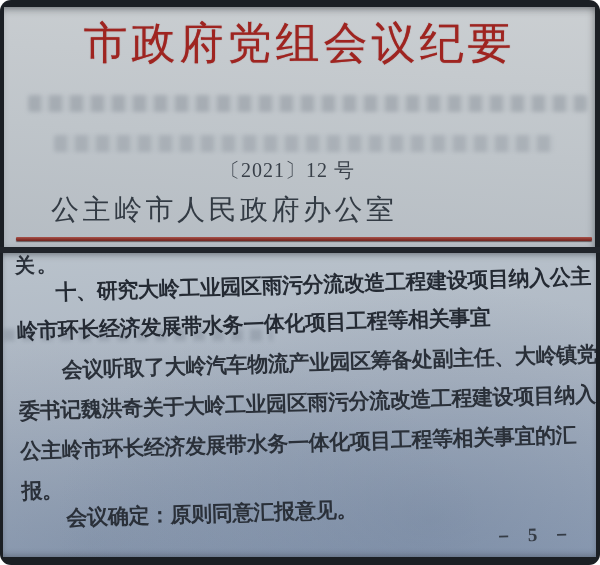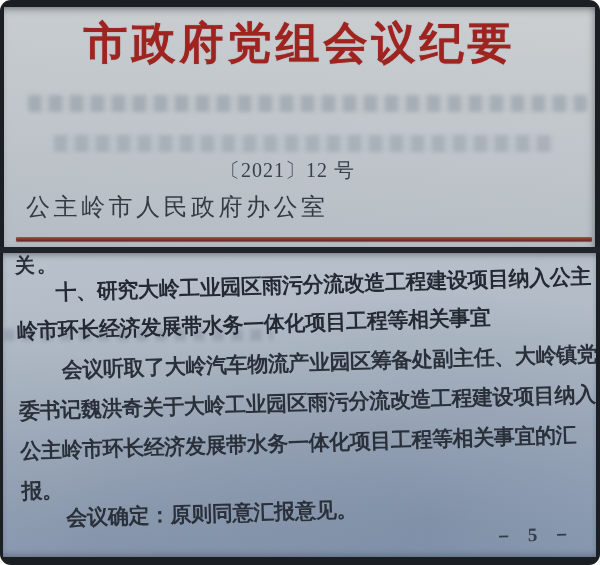--- a/index.html
+++ b/index.html
@@ -8,31 +8,31 @@
 
   
   .photo{position:absolute;inset:0;background:#1b1f24;border-radius:11px;overflow:hidden;}
 
   
   .section-top{position:absolute;top:7px;left:4px;right:5px;height:240px;
     background:linear-gradient(184deg,#cbcfd2 0%,#bfc5ca 55%,#b5bcc3 100%);
     box-shadow:inset 0 6px 9px -5px rgba(25,29,35,.55), inset -5px 0 8px -5px rgba(25,29,35,.4);
     overflow:hidden;}
   .doc-title{position:absolute;top:8px;left:0;right:0;text-align:center;
-    font-size:44px;line-height:58px;font-weight:700;letter-spacing:4px;
+    font-size:44px;line-height:58px;font-weight:400;letter-spacing:4px;
     color:#9f2420;text-shadow:0 0 1px rgba(130,20,16,.6);}
   .smudge{position:absolute;height:17px;border-radius:3px;opacity:.55;filter:blur(2.2px);
     background:repeating-linear-gradient(90deg,rgba(104,113,124,.55) 0 13px,rgba(104,113,124,.08) 13px 21px);}
   .smudge.row1{top:88px;left:24px;right:8px;}
   .smudge.row2{top:128px;left:50px;right:40px;opacity:.45;}
   .doc-number{position:absolute;top:150px;left:0;right:0;text-align:center;
     transform:translateX(-12px);font-size:20px;letter-spacing:1px;color:#394049;}
   .office-row{position:absolute;top:184px;left:22px;right:18px;
     display:flex;justify-content:space-between;align-items:baseline;color:#333b44;}
-  .office{font-size:24px;letter-spacing:3.5px;}
+  .office{font-size:28px;letter-spacing:3.5px;margin-left:25px;}
   .date{font-size:21px;letter-spacing:1px;}
   .red-rule{position:absolute;top:230px;left:12px;right:3px;height:4px;border-radius:1px;
     background:linear-gradient(180deg,#a8554c 0%,#8a332c 55%,#6e2722 100%);
     box-shadow:0 1px 1px rgba(40,16,14,.55);}
 
   
   .seam{position:absolute;top:247px;left:0;right:0;height:6px;background:#20242a;}
 
   
   .section-bottom{position:absolute;top:253px;left:3px;right:4px;bottom:8px;

